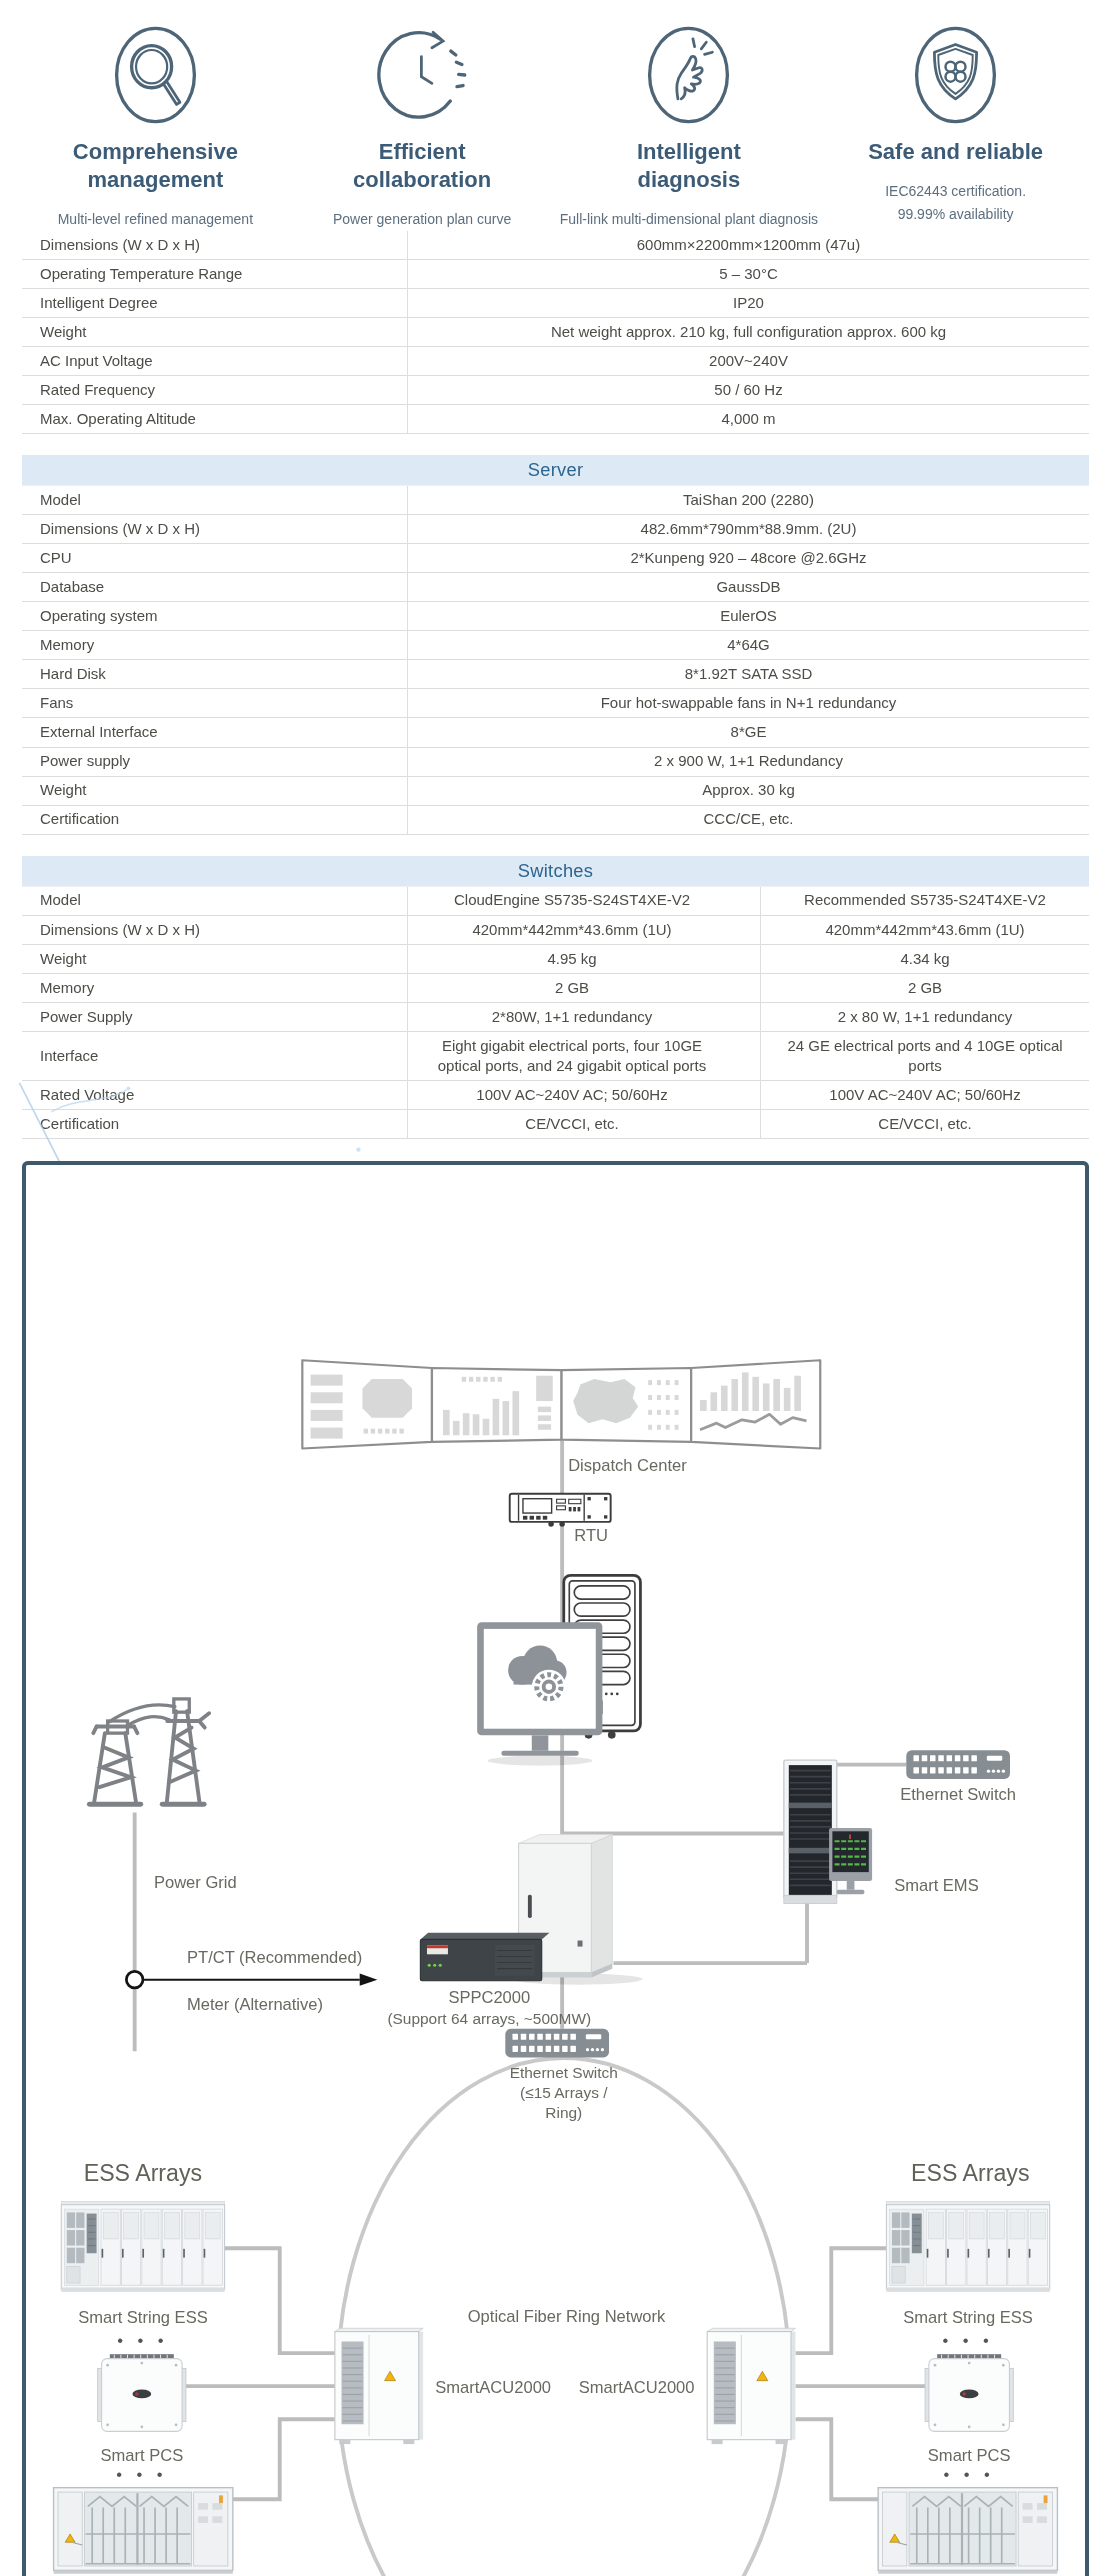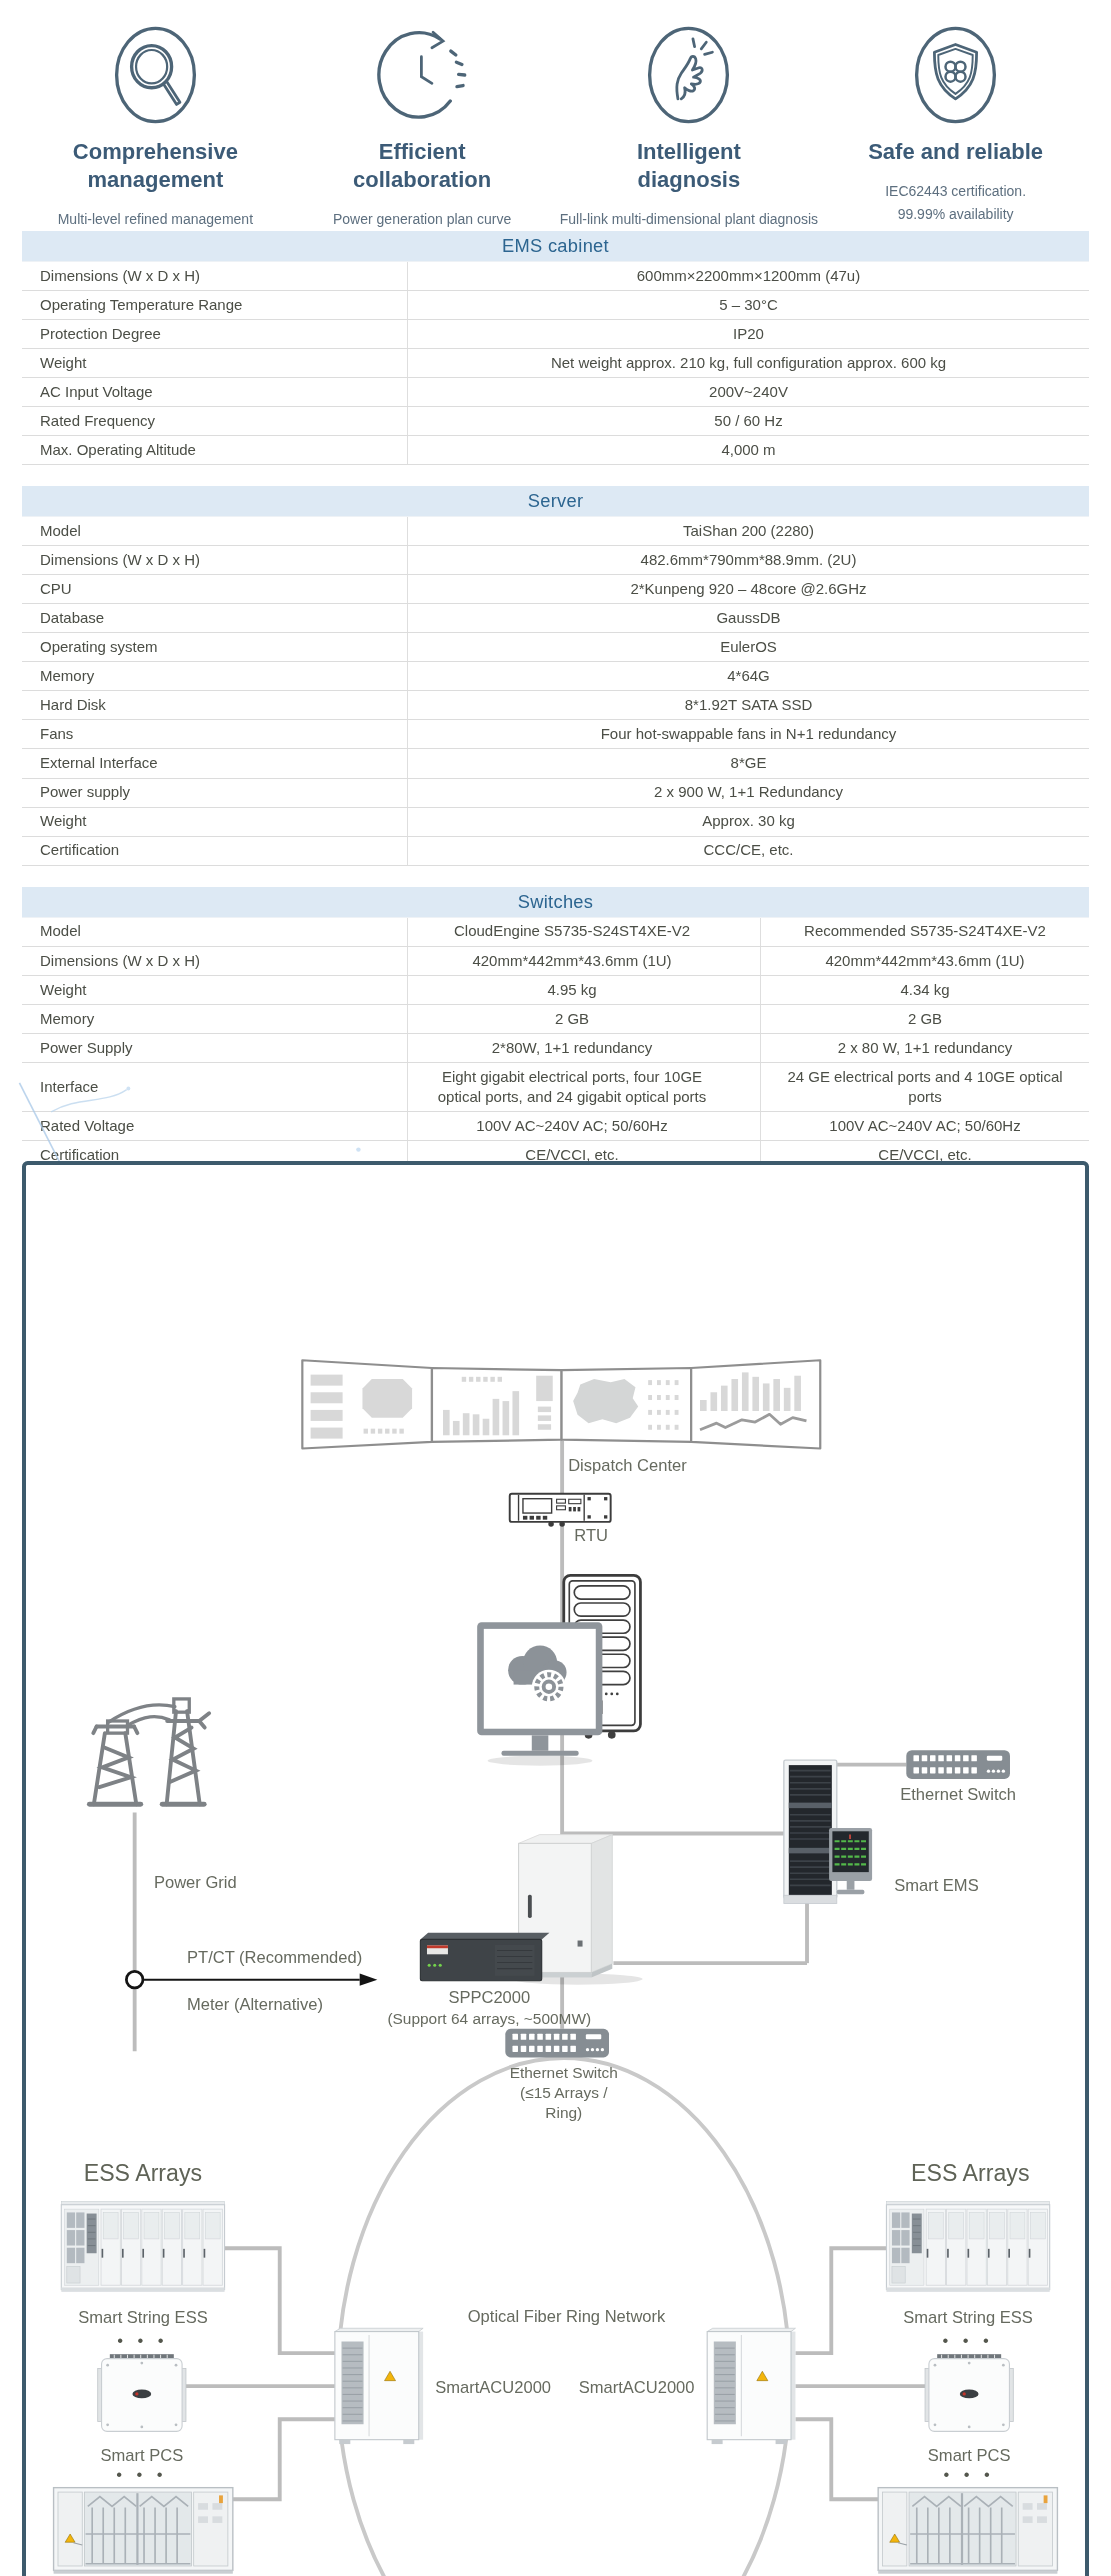--- a/index.html
+++ b/index.html
@@ -105,31 +105,30 @@
     <div class="title">Safe and reliable</div>
     <div class="desc">
       <div>IEC62443 certification.</div>
       <div>99.99% availability</div>
     </div>
   </div>
 </div>
 
 <div id="tables-root">
     <section class="spec-table">
-      <div class="band">EMS cabinet</div>
       <div class="row">
         <div class="cell label">Dimensions (W x D x H)</div>
         <div class="cell value">600mm×2200mm×1200mm (47u)</div>
       </div>
       <div class="row">
         <div class="cell label">Operating Temperature Range</div>
         <div class="cell value">5 – 30°C</div>
       </div>
       <div class="row">
-        <div class="cell label">Protection Degree</div>
+        <div class="cell label">Intelligent Degree</div>
         <div class="cell value">IP20</div>
       </div>
       <div class="row">
         <div class="cell label">Weight</div>
         <div class="cell value">Net weight approx. 210 kg, full configuration approx. 600 kg</div>
       </div>
       <div class="row">
         <div class="cell label">AC Input Voltage</div>
         <div class="cell value">200V~240V</div>
       </div>

